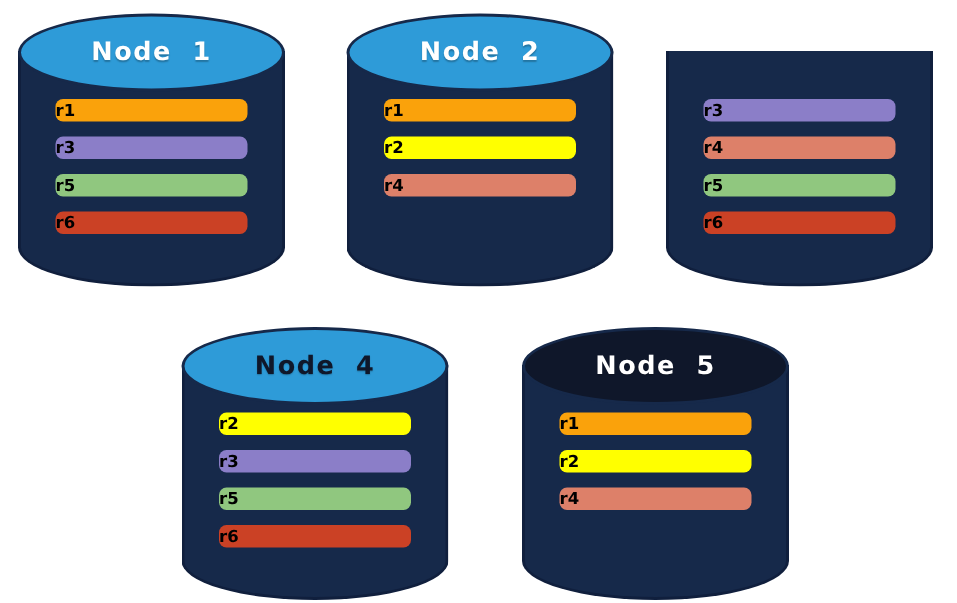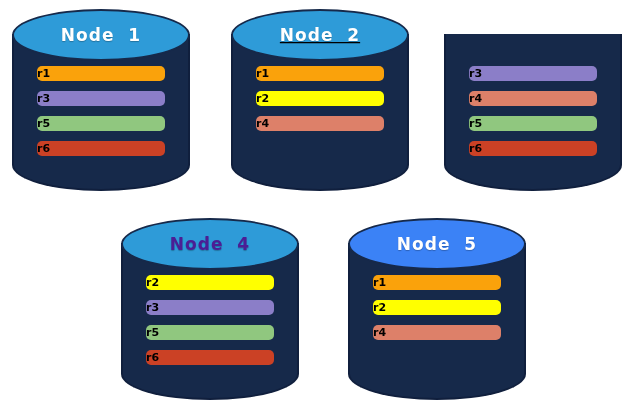--- a/index.html
+++ b/index.html
@@ -98,21 +98,21 @@
         <div class="replica-bar" style="background: rgb(144, 199, 127);">
           <span class="replica-label" style="color: rgb(0, 0, 0);">r5</span>
         </div>
         <div class="replica-bar" style="background: rgb(203, 65, 37);">
           <span class="replica-label" style="color: rgb(0, 0, 0);">r6</span>
         </div>
       </div>
     </div>
     <div class="node node-2">
       <div class="cyl-body" style="background: rgb(22, 41, 74); border-color: rgb(16, 31, 61);"></div>
-      <div class="cyl-top" style="background: rgb(46, 155, 216); border-color: rgb(22, 41, 74); text-decoration: underline;">
+      <div class="cyl-top" style="background: rgb(46, 155, 216); border-color: rgb(22, 41, 74);">
         <span class="node-title" style="color: rgb(255, 255, 255);">Node  2</span>
       </div>
       <div class="bars">
         <div class="replica-bar" style="background: rgb(250, 162, 11);">
           <span class="replica-label" style="color: rgb(0, 0, 0);">r1</span>
         </div>
         <div class="replica-bar" style="background: rgb(255, 255, 0);">
           <span class="replica-label" style="color: rgb(0, 0, 0);">r2</span>
         </div>
         <div class="replica-bar" style="background: rgb(221, 128, 105);">
@@ -133,40 +133,40 @@
           <span class="replica-label" style="color: rgb(0, 0, 0);">r5</span>
         </div>
         <div class="replica-bar" style="background: rgb(203, 65, 37);">
           <span class="replica-label" style="color: rgb(0, 0, 0);">r6</span>
         </div>
       </div>
     </div>
     <div class="node node-4">
       <div class="cyl-body" style="background: rgb(22, 41, 74); border-color: rgb(16, 31, 61);"></div>
       <div class="cyl-top" style="background: rgb(46, 155, 216); border-color: rgb(22, 41, 74);">
-        <span class="node-title" style="color: #4c1d95;">Node  4</span>
+        <span class="node-title" style="color: #0f172a;">Node  4</span>
       </div>
       <div class="bars">
         <div class="replica-bar" style="background: rgb(255, 255, 0);">
           <span class="replica-label" style="color: rgb(0, 0, 0);">r2</span>
         </div>
         <div class="replica-bar" style="background: rgb(139, 126, 200);">
           <span class="replica-label" style="color: rgb(0, 0, 0);">r3</span>
         </div>
         <div class="replica-bar" style="background: rgb(144, 199, 127);">
           <span class="replica-label" style="color: rgb(0, 0, 0);">r5</span>
         </div>
         <div class="replica-bar" style="background: rgb(203, 65, 37);">
           <span class="replica-label" style="color: rgb(0, 0, 0);">r6</span>
         </div>
       </div>
     </div>
     <div class="node node-5">
       <div class="cyl-body" style="background: rgb(22, 41, 74); border-color: rgb(16, 31, 61);"></div>
-      <div class="cyl-top" style="background: #3b82f6; border-color: rgb(22, 41, 74);">
+      <div class="cyl-top" style="background: #0f172a; border-color: rgb(22, 41, 74);">
         <span class="node-title" style="color: rgb(255, 255, 255);">Node  5</span>
       </div>
       <div class="bars">
         <div class="replica-bar" style="background: rgb(250, 162, 11);">
           <span class="replica-label" style="color: rgb(0, 0, 0);">r1</span>
         </div>
         <div class="replica-bar" style="background: rgb(255, 255, 0);">
           <span class="replica-label" style="color: rgb(0, 0, 0);">r2</span>
         </div>
         <div class="replica-bar" style="background: rgb(221, 128, 105);">

